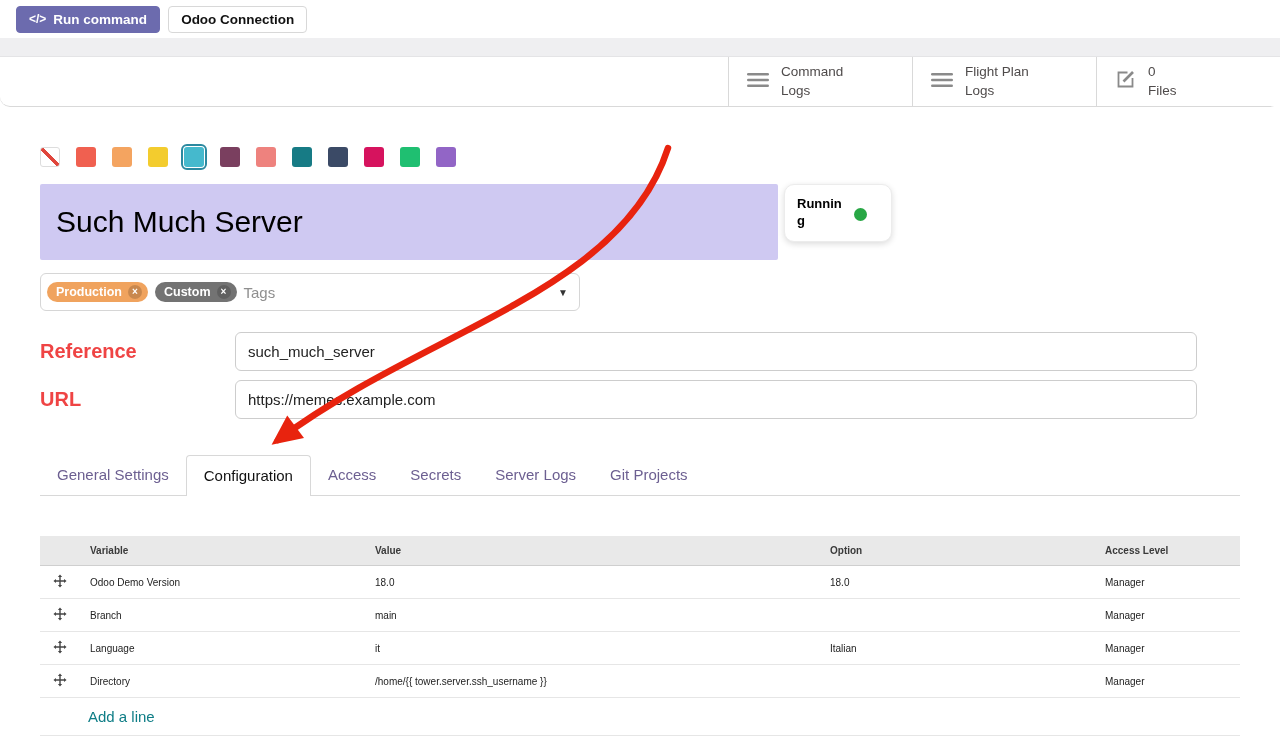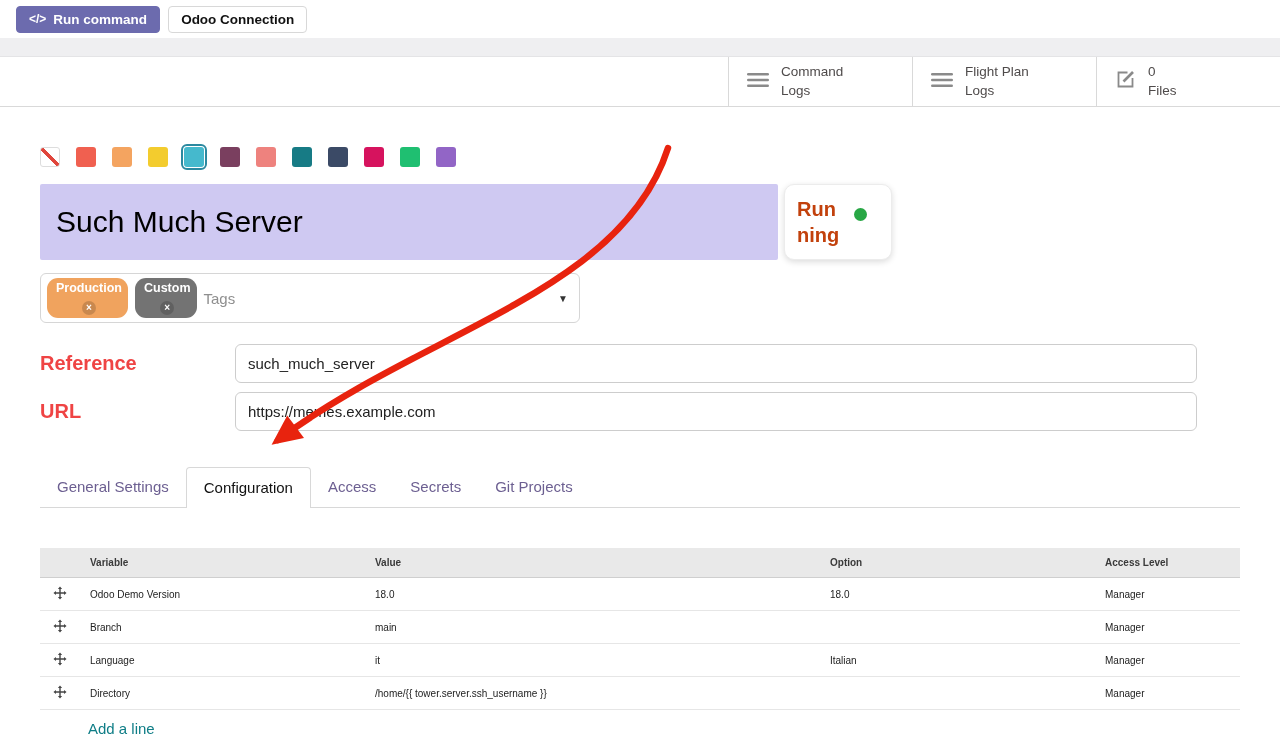--- a/index.html
+++ b/index.html
@@ -16,47 +16,47 @@
   .topbar { height: 38px; display: flex; align-items: center; gap: 8px; padding-left: 16px; background: #fff; }
   .btn { height: 27px; display: inline-flex; align-items: center; gap: 7px; padding: 0 12px;
          border-radius: 4px; font-family: inherit; font-size: 13.5px; font-weight: 700; cursor: pointer; }
   .btn-primary { background: #6c6bae; color: #fff; border: 1px solid #6c6bae; }
   .btn-plain { background: #fff; color: #111; border: 1px solid #d8d8d8; }
   .btn .icon-text { font-weight: 700; font-size: 12px; }
 
   .gray-band { height: 19px; background: #efeff1; border-bottom: 1px solid #e4e4e6; }
 
   
-  .statbar { height: 50px; border-bottom: 1px solid #d9d9d9; display: flex; justify-content: flex-end; background: #fff; }
+  .statbar { height: 50px; border-bottom: 1px solid #d9d9d9; display: flex; justify-content: flex-end; background: #fff; border-radius: 10px; }
   .stat-btn { display: flex; align-items: center; gap: 12px; padding: 0 18px; border-left: 1px solid #d9d9d9;
               min-width: 184px; background: #fff; cursor: pointer; }
   .stat-label { width: 78px; font-size: 13.5px; color: #4f4b4b; line-height: 1.35; }
   .stat-stack { display: flex; flex-direction: column; font-size: 13.5px; color: #4f4b4b; line-height: 1.35; }
 
   
   .sheet { padding: 0 40px; position: relative; }
 
   .palette { margin-top: 40px; display: flex; gap: 16px; }
   .swatch { width: 20px; height: 20px; border-radius: 3px; cursor: pointer; flex: 0 0 auto; }
   .swatch.none { background: linear-gradient(to top right, transparent 44%, #e0463c 44%, #e0463c 56%, transparent 56%), #fff;
                  border: 1px solid #ddd; }
   .swatch.selected { outline: 2px solid #2b89a0; outline-offset: 1px; }
 
   .title-row { margin-top: 17px; display: flex; align-items: flex-start; }
   .title-input { width: 738px; height: 76px; background: #cfc9f2; border: none; border-radius: 2px;
                  font-family: inherit; font-size: 30px; color: #000000; padding: 0 16px; }
   .status-card { margin-left: 6px; width: 108px; background: #fff; border: 1px solid #ececec; border-radius: 10px;
                  box-shadow: 0 2px 6px rgba(0,0,0,.14); padding: 11px 12px; display: flex; gap: 9px; }
-  .status-label { font-weight: 700; font-size: 20px; width: 48px; line-height: 1.3; word-break: break-all; color: #c2410c; }
+  .status-label { font-weight: 700; font-size: 13px; width: 48px; line-height: 1.3; word-break: break-all; color: #000000; }
   .status-dot { width: 13px; height: 13px; border-radius: 50%; background: #28a745; margin-top: 12px; }
 
   .tags-widget { margin-top: 13px; width: 540px; min-height: 38px; border: 1px solid #d6d6d6; border-radius: 6px;
                  display: flex; align-items: center; gap: 7px; padding: 4px 28px 4px 6px; position: relative; }
   .pill { display: inline-flex; align-items: center; gap: 6px; border-radius: 11px; padding: 3px 6px 3px 9px;
-          color: #fff; font-weight: 700; font-size: 12.5px; cursor: pointer; flex-direction: column; }
+          color: #fff; font-weight: 700; font-size: 12.5px; cursor: pointer; }
   .pill-close { width: 14px; height: 14px; border-radius: 50%; background: rgba(0,0,0,.16); color: #fff;
                 font-size: 10px; line-height: 14px; text-align: center; font-weight: 700; cursor: pointer; }
   .pill-close::before { content: "×"; }
   .tags-placeholder { color: #8f8f8f; font-size: 15px; }
   .tags-caret { position: absolute; right: 11px; top: 50%; transform: translateY(-50%); color: #333; font-size: 10px; cursor: pointer; }
   .tags-caret::before { content: "▼"; }
 
   .form-area { margin-top: 21px; }
   .form-row { display: flex; align-items: center; margin-bottom: 9px; }
   .form-label { width: 195px; font-weight: 700; font-size: 20px; color: #ef4444; }
@@ -179,20 +179,21 @@
       <span class="form-label">URL</span>
       <input class="form-input" value="https://memes.example.com" style="">
     </div>
   </div>
 
   <div class="tabs">
     <span class="tab">General Settings</span>
     <span class="tab active">Configuration</span>
     <span class="tab">Access</span>
     <span class="tab">Secrets</span>
+    <span class="tab">Server Logs</span>
     <span class="tab">Git Projects</span>
   </div>
 
   <table class="config-table">
     <colgroup>
       <col style="width:40px">
         <col style="width:285px">
         <col style="width:455px">
         <col style="width:275px">
         <col style="width:145px">

